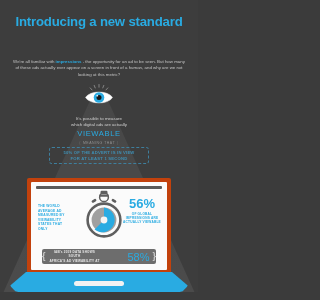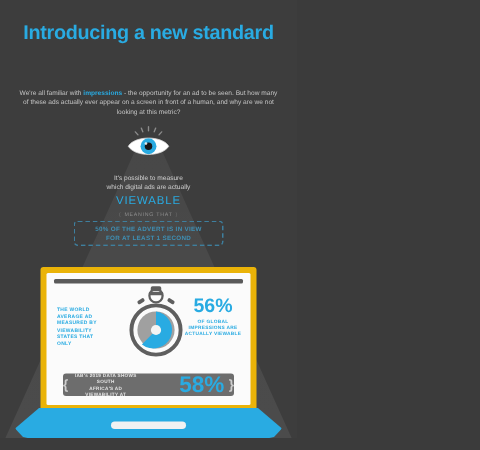--- a/index.html
+++ b/index.html
@@ -74,21 +74,21 @@
     display: flex; align-items: center; justify-content: center;
   }
   .badge-txt {
     color: #3f8fb4; font-size: 4.2px; font-weight: bold;
     line-height: 5.4px; text-align: center; letter-spacing: 0.2px;
   }
 
   
   .laptop-screen {
     position: absolute; left: 27px; top: 178px; width: 144px; height: 96px;
-    background: #eab308; border-radius: 2px;
+    background: #c2410c; border-radius: 2px;
     padding: 4px;
   }
   .screen-inner {
     width: 100%; height: 100%;
     background: #fbfbfb; border-radius: 1px;
     position: relative; overflow: hidden;
   }
   .screen-bar {
     position: absolute; left: 5px; right: 5px; top: 4px; height: 3px;
     background: #5a5a5a; border-radius: 1px;
@@ -124,21 +124,21 @@
   .bottom-bar {
     position: absolute; left: 11px; right: 11px; bottom: 6px; height: 15px;
     background: #6d6d6d; border-radius: 2px;
     display: flex; align-items: center; justify-content: center; gap: 3px;
   }
   .brace { color: #cfcfcf; font-size: 9px; font-weight: bold; line-height: 9px; }
   .bottom-txt {
     color: #e6e6e6; font-size: 3.1px; font-weight: bold;
     line-height: 4.2px; text-align: center; letter-spacing: 0.2px;
   }
-  .bottom-pct { color: #29abe2; font-size: 15px; font-weight: bold; line-height: 10px; padding-left: 24px; }
+  .bottom-pct { color: #29abe2; font-size: 11px; font-weight: normal; line-height: 10px; padding-left: 24px; }
 </style>
 </head>
 <body>
 
 <div id="page">
 
   <div class="cone"></div>
 
   <div class="header">
     <div class="title">

